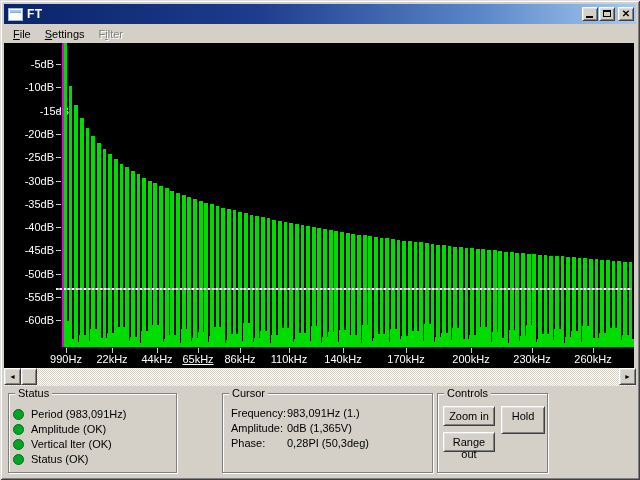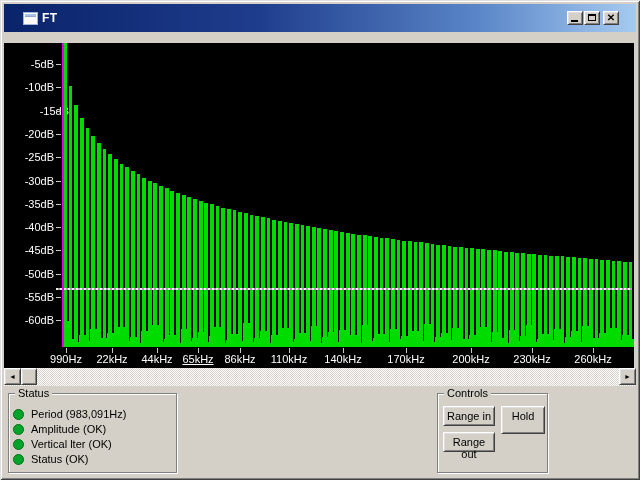--- a/index.html
+++ b/index.html
@@ -2,23 +2,23 @@
 <html><head>
 <meta charset="utf-8">
 <style>
   html,body{margin:0;padding:0;background:#777;}
   *{box-sizing:border-box;font-family:"Liberation Sans",sans-serif;}
   .window{position:relative;width:640px;height:480px;background:#D4D0C8;
     box-shadow:inset 1px 1px 0 #DFDFDF, inset -1px -1px 0 #404040,
                inset 2px 2px 0 #FFFFFF, inset -2px -2px 0 #808080;
     overflow:hidden;}
   
-  .titlebar{position:absolute;left:4px;top:4px;width:632px;height:28px;
+  .titlebar{position:absolute;left:4px;top:4px;width:632px;height:20px;
     background:linear-gradient(90deg,#0A246A 0%,#1E3C8C 40%,#5A86C8 75%,#A6CAF0 100%);
-    display:flex;align-items:center;padding:0 17px;}
+    display:flex;align-items:center;padding:0 2px;}
   .title-icon{width:15px;height:13px;background:#FDFDFD;border:1px solid #9FB6D8;margin:0 4px 0 2px;flex:0 0 auto;}
   .title-icon .strip{height:3px;background:#A8C4E8;border-bottom:1px solid #8FA8CC;margin:1px;}
   .title-text{color:#FFFFFF;font-weight:bold;font-size:12px;letter-spacing:0.5px;}
   .tb-btns{margin-left:auto;display:flex;align-items:center;}
   .tb-btn{width:16px;height:14px;background:#D4D0C8;margin-left:1px;position:relative;
     border:1px solid;border-color:#FFFFFF #404040 #404040 #FFFFFF;
     box-shadow:inset 1px 1px 0 #DFDFDF, inset -1px -1px 0 #808080;}
   .tb-btn.close{margin-left:3px;}
   .glyph-min{position:absolute;left:3px;bottom:2px;width:7px;height:2px;background:#000;}
   .glyph-max{position:absolute;left:3px;top:2px;width:8px;height:7px;border:1px solid #000;border-top-width:2px;}
@@ -84,20 +84,25 @@
         </div>
       <div class="tb-btn">
           <div class="glyph-max"></div>
         </div>
       <div class="tb-btn close">
           <div class="glyph-x">✕</div>
         </div>
     </div>
   </div>
 
+  <div class="menubar" id="menubar">
+      <span class="menu-item"><u>F</u>ile</span>
+      <span class="menu-item"><u>S</u>ettings</span>
+      <span class="menu-item disabled">F<u>i</u>lter</span>
+    </div>
 
   <div class="plot" id="plot">
       <div class="db-label" style="left: 2px; top: 15px;">-5dB</div>
       <div class="y-tick" style="left: 52px; top: 21px;"></div>
       <div class="db-label" style="left: 2px; top: 38.3px;">-10dB</div>
       <div class="y-tick" style="left: 52px; top: 44.3px;"></div>
       <div class="db-label" style="left: 17px; top: 61.6px;">-15dB</div>
       <div class="y-tick" style="left: 52px; top: 67.6px;"></div>
       <div class="db-label" style="left: 2px; top: 84.9px;">-20dB</div>
       <div class="y-tick" style="left: 52px; top: 90.9px;"></div>
@@ -368,22 +373,33 @@
             <div class="led"></div>
             <span>Vertical lter (OK)</span>
           </div>
           <div class="srow" style="top: 58px;">
             <div class="led"></div>
             <span>Status (OK)</span>
           </div>
         </div>
     </div>
 
+    <div class="groupbox" style="left:218px;top:7px;width:211px;height:80px;">
+      <span class="gb-title">Cursor</span>
+      <div id="cursor-rows">
+          <div class="crow-label" style="top: 13px;">Frequency:</div>
+          <div class="crow-value" style="top: 13px;">983,091Hz (1.)</div>
+          <div class="crow-label" style="top: 28px;">Amplitude:</div>
+          <div class="crow-value" style="top: 28px;">0dB (1,365V)</div>
+          <div class="crow-label" style="top: 43px;">Phase:</div>
+          <div class="crow-value" style="top: 43px;">0,28PI (50,3deg)</div>
+        </div>
+    </div>
 
     <div class="groupbox" style="left:433px;top:7px;width:111px;height:80px;">
       <span class="gb-title">Controls</span>
-      <div class="push-btn" style="left:5px;top:12px;width:52px;height:20px;">Range in</div>
+      <div class="push-btn" style="left:5px;top:12px;width:52px;height:20px;">Zoom in</div>
       <div class="push-btn" style="left:63px;top:12px;width:44px;height:28px;">Hold</div>
       <div class="push-btn" style="left:5px;top:38px;width:52px;height:20px;">Range out</div>
     </div>
 
   </div>
 </div>
 
 </body></html>

